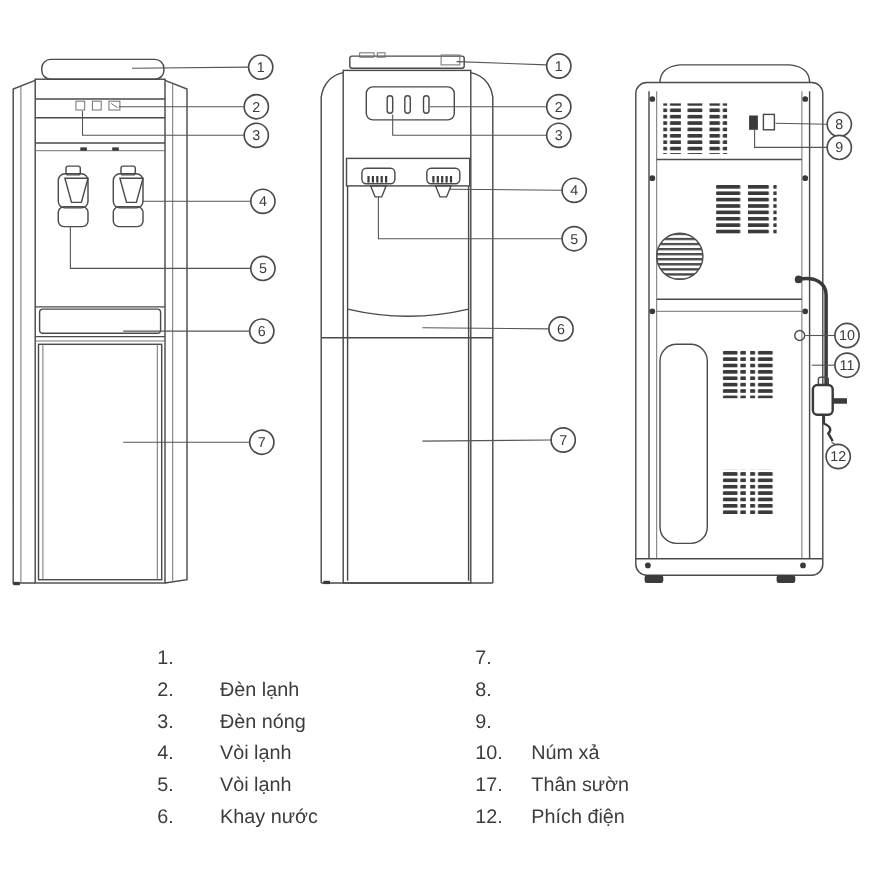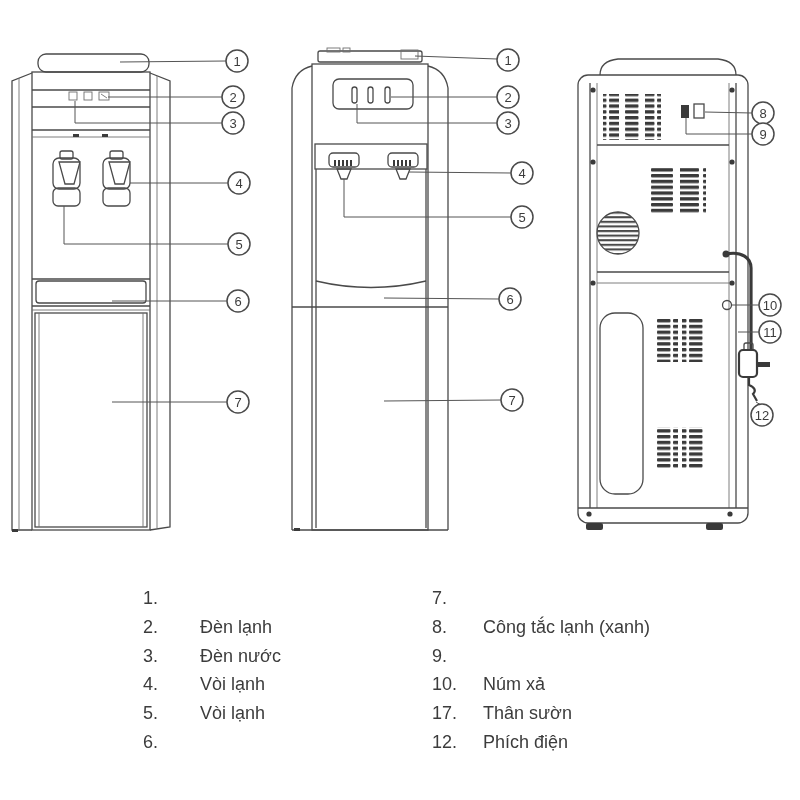--- a/index.html
+++ b/index.html
@@ -294,41 +294,41 @@
     <div class="legend-col col-a">
       <div class="legend-row">
           <span class="ln">1.</span>
         </div>
       <div class="legend-row">
           <span class="ln">2.</span>
           <span class="ll">Đèn lạnh</span>
         </div>
       <div class="legend-row">
           <span class="ln">3.</span>
-          <span class="ll">Đèn nước</span>
+          <span class="ll">Đèn nóng</span>
         </div>
       <div class="legend-row">
           <span class="ln">4.</span>
           <span class="ll">Vòi lạnh</span>
         </div>
       <div class="legend-row">
           <span class="ln">5.</span>
           <span class="ll">Vòi lạnh</span>
         </div>
       <div class="legend-row">
           <span class="ln">6.</span>
+          <span class="ll">Khay nước</span>
         </div>
     </div>
     <div class="legend-col col-b">
       <div class="legend-row">
           <span class="ln">7.</span>
         </div>
       <div class="legend-row">
           <span class="ln">8.</span>
-          <span class="ll">Công tắc lạnh (xanh)</span>
         </div>
       <div class="legend-row">
           <span class="ln">9.</span>
         </div>
       <div class="legend-row">
           <span class="ln">10.</span>
           <span class="ll">Núm xả</span>
         </div>
       <div class="legend-row">
           <span class="ln">17.</span>

